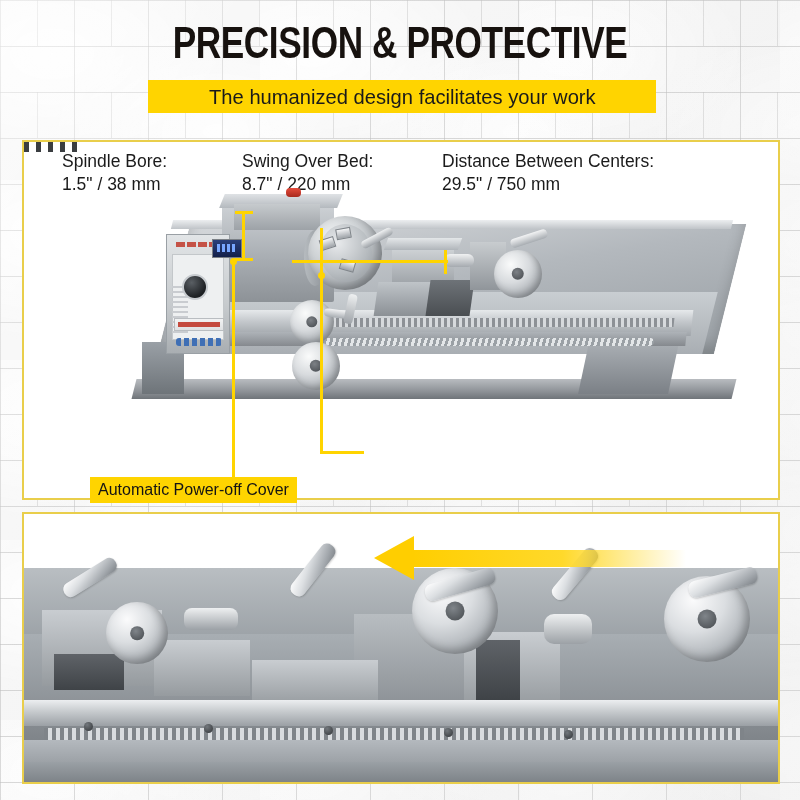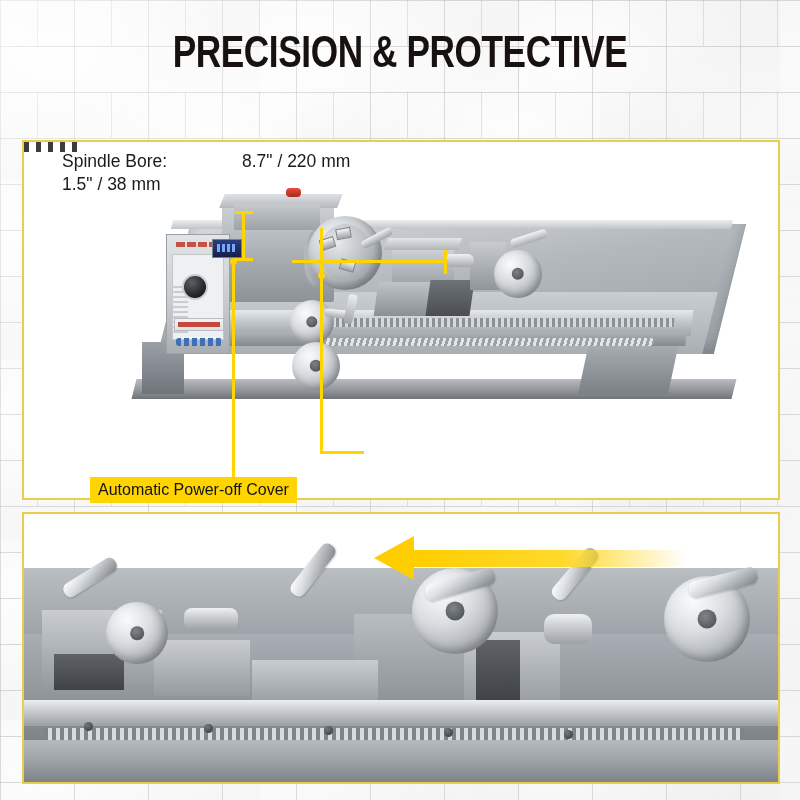--- a/index.html
+++ b/index.html
@@ -31,21 +31,21 @@
     -webkit-mask-image:repeating-linear-gradient(180deg,#000 0 46px,transparent 46px 92px);
     mask-image:repeating-linear-gradient(180deg,#000 0 46px,transparent 46px 92px);
     opacity:.85;
   }
   .wall-shade{
     position:absolute;inset:0;
     background:linear-gradient(125deg, rgba(255,255,255,.55) 0%, rgba(250,250,250,0) 35%, rgba(215,215,215,.22) 100%);
   }
 
   
-  .header{position:absolute;left:0;top:9px;width:800px;height:128px;}
+  .header{position:absolute;left:0;top:0;width:800px;height:128px;}
   .main-title{
     position:absolute;left:0;top:18px;width:800px;
     text-align:center;
     font-family:"Liberation Sans", sans-serif;
     font-weight:bold;
     font-size:44px;
     line-height:50px;
     letter-spacing:-0.5px;
     color:#17120f;
     transform:scaleX(.80);
@@ -283,30 +283,38 @@
 </head>
 <body>
 
 <div id="page">
 
   <div class="brickwall"></div>
   <div class="wall-shade"></div>
 
   <div class="header">
     <div class="main-title">PRECISION &amp; PROTECTIVE</div>
+    <div class="subtitle-band">
+      <span class="subtitle-text">The humanized design facilitates your work</span>
+    </div>
   </div>
 
   <div class="panel" id="panel-top">
 
     <div class="spec" id="spec-1">
       <span>Spindle Bore:</span>
       <span class="l2">1.5" / 38 mm</span>
     </div>
     <div class="spec" id="spec-2">
+      <span>Swing Over Bed:</span>
       <span class="l2">8.7" / 220 mm</span>
+    </div>
+    <div class="spec" id="spec-3">
+      <span>Distance Between Centers:</span>
+      <span class="l2">29.5" / 750 mm</span>
     </div>
 
     <div class="photo">
       <div class="mach tray"></div>
       <div class="mach tray-lip"></div>
       <div class="mach tray-inner"></div>
       <div class="mach bed-base"></div>
       <div class="mach bed-foot-l"></div>
       <div class="mach bed-foot-r"></div>
 

